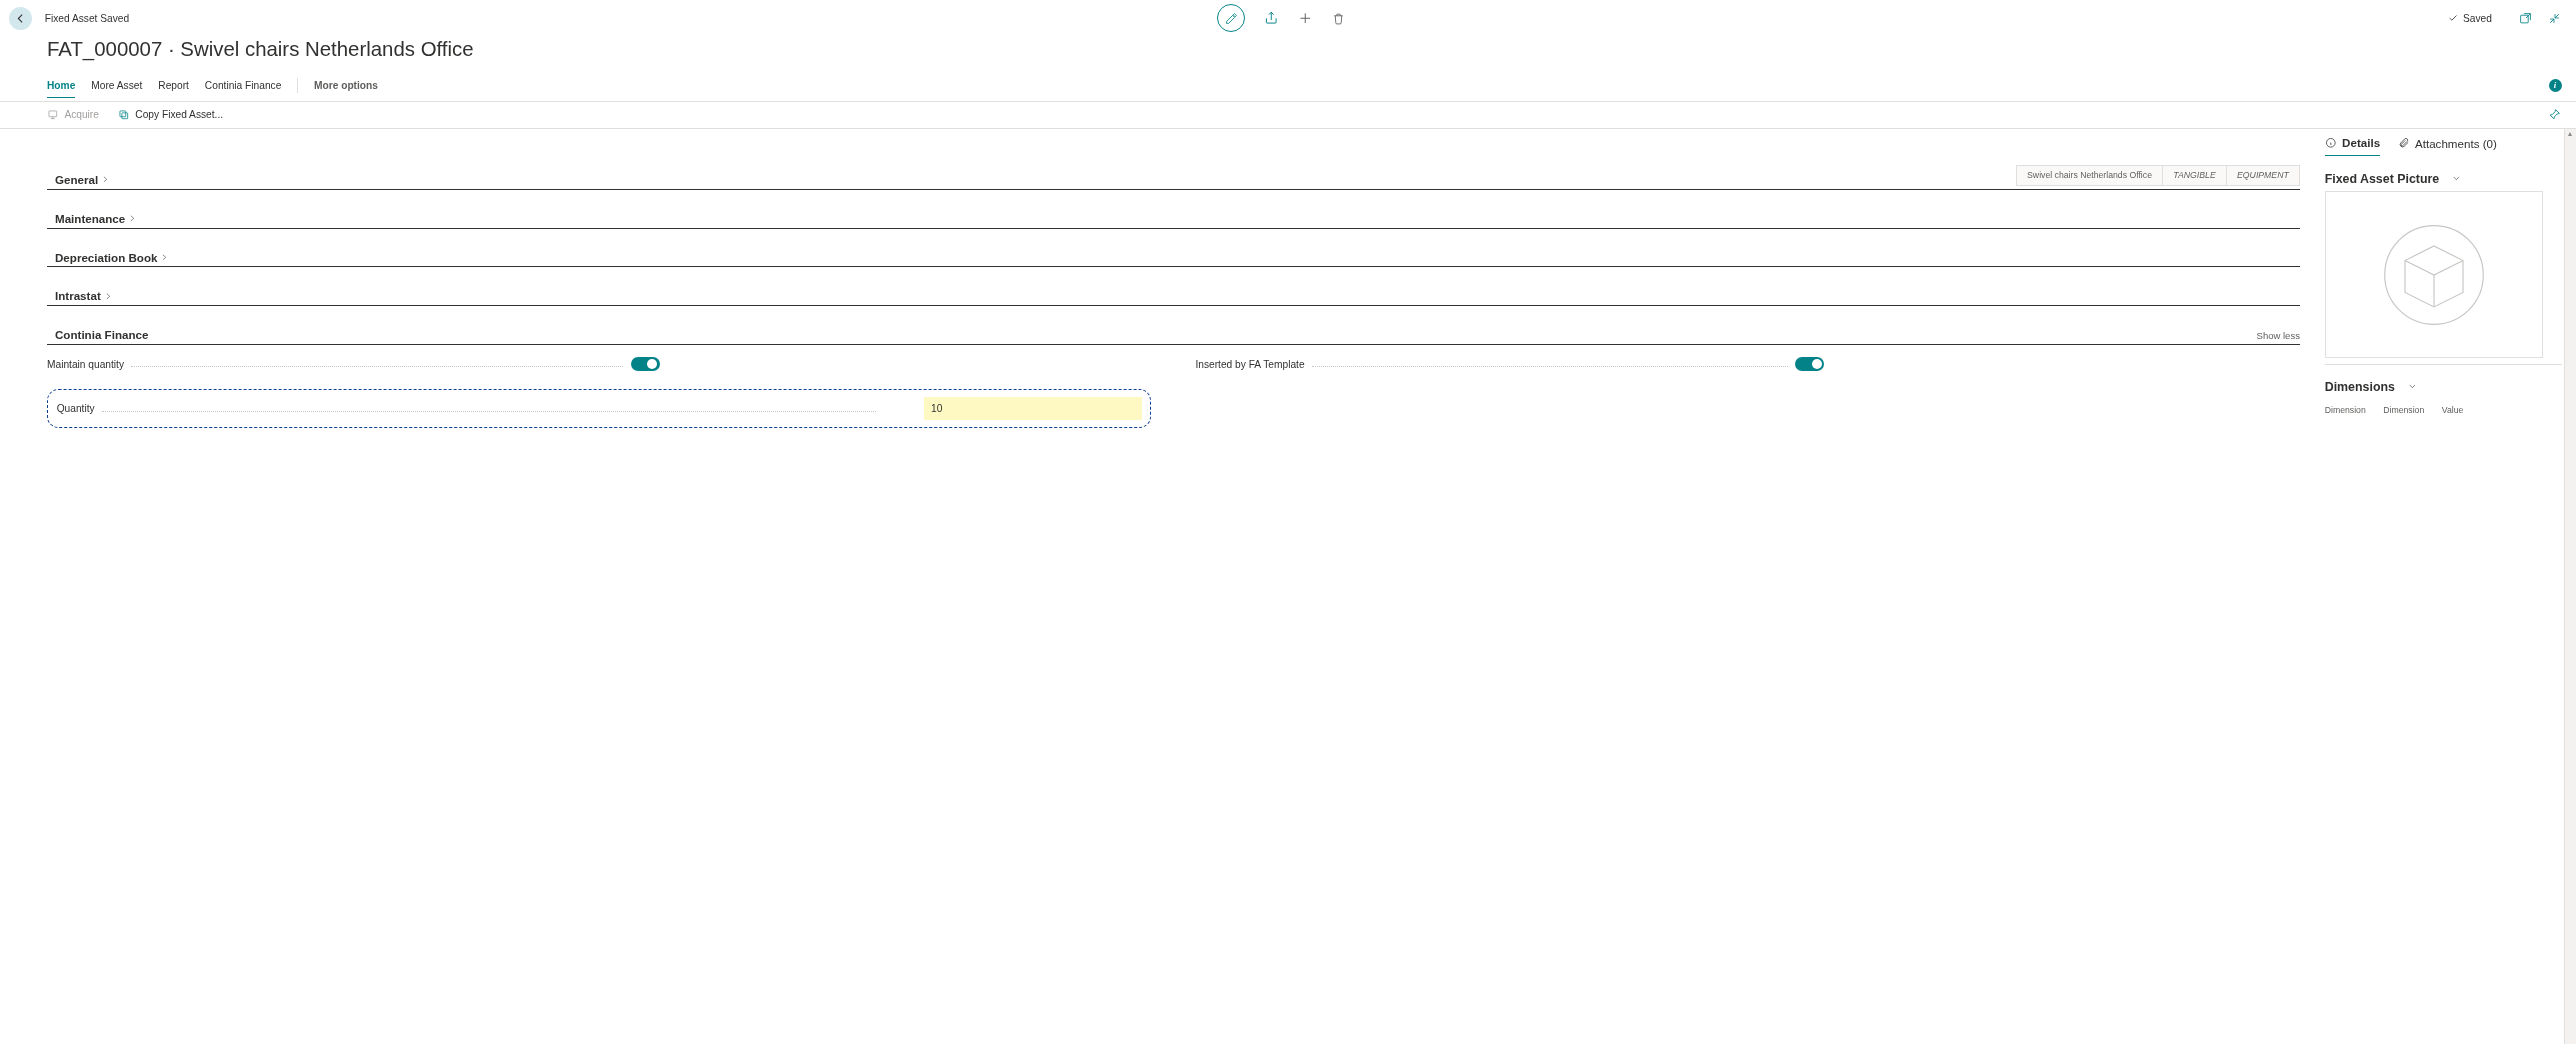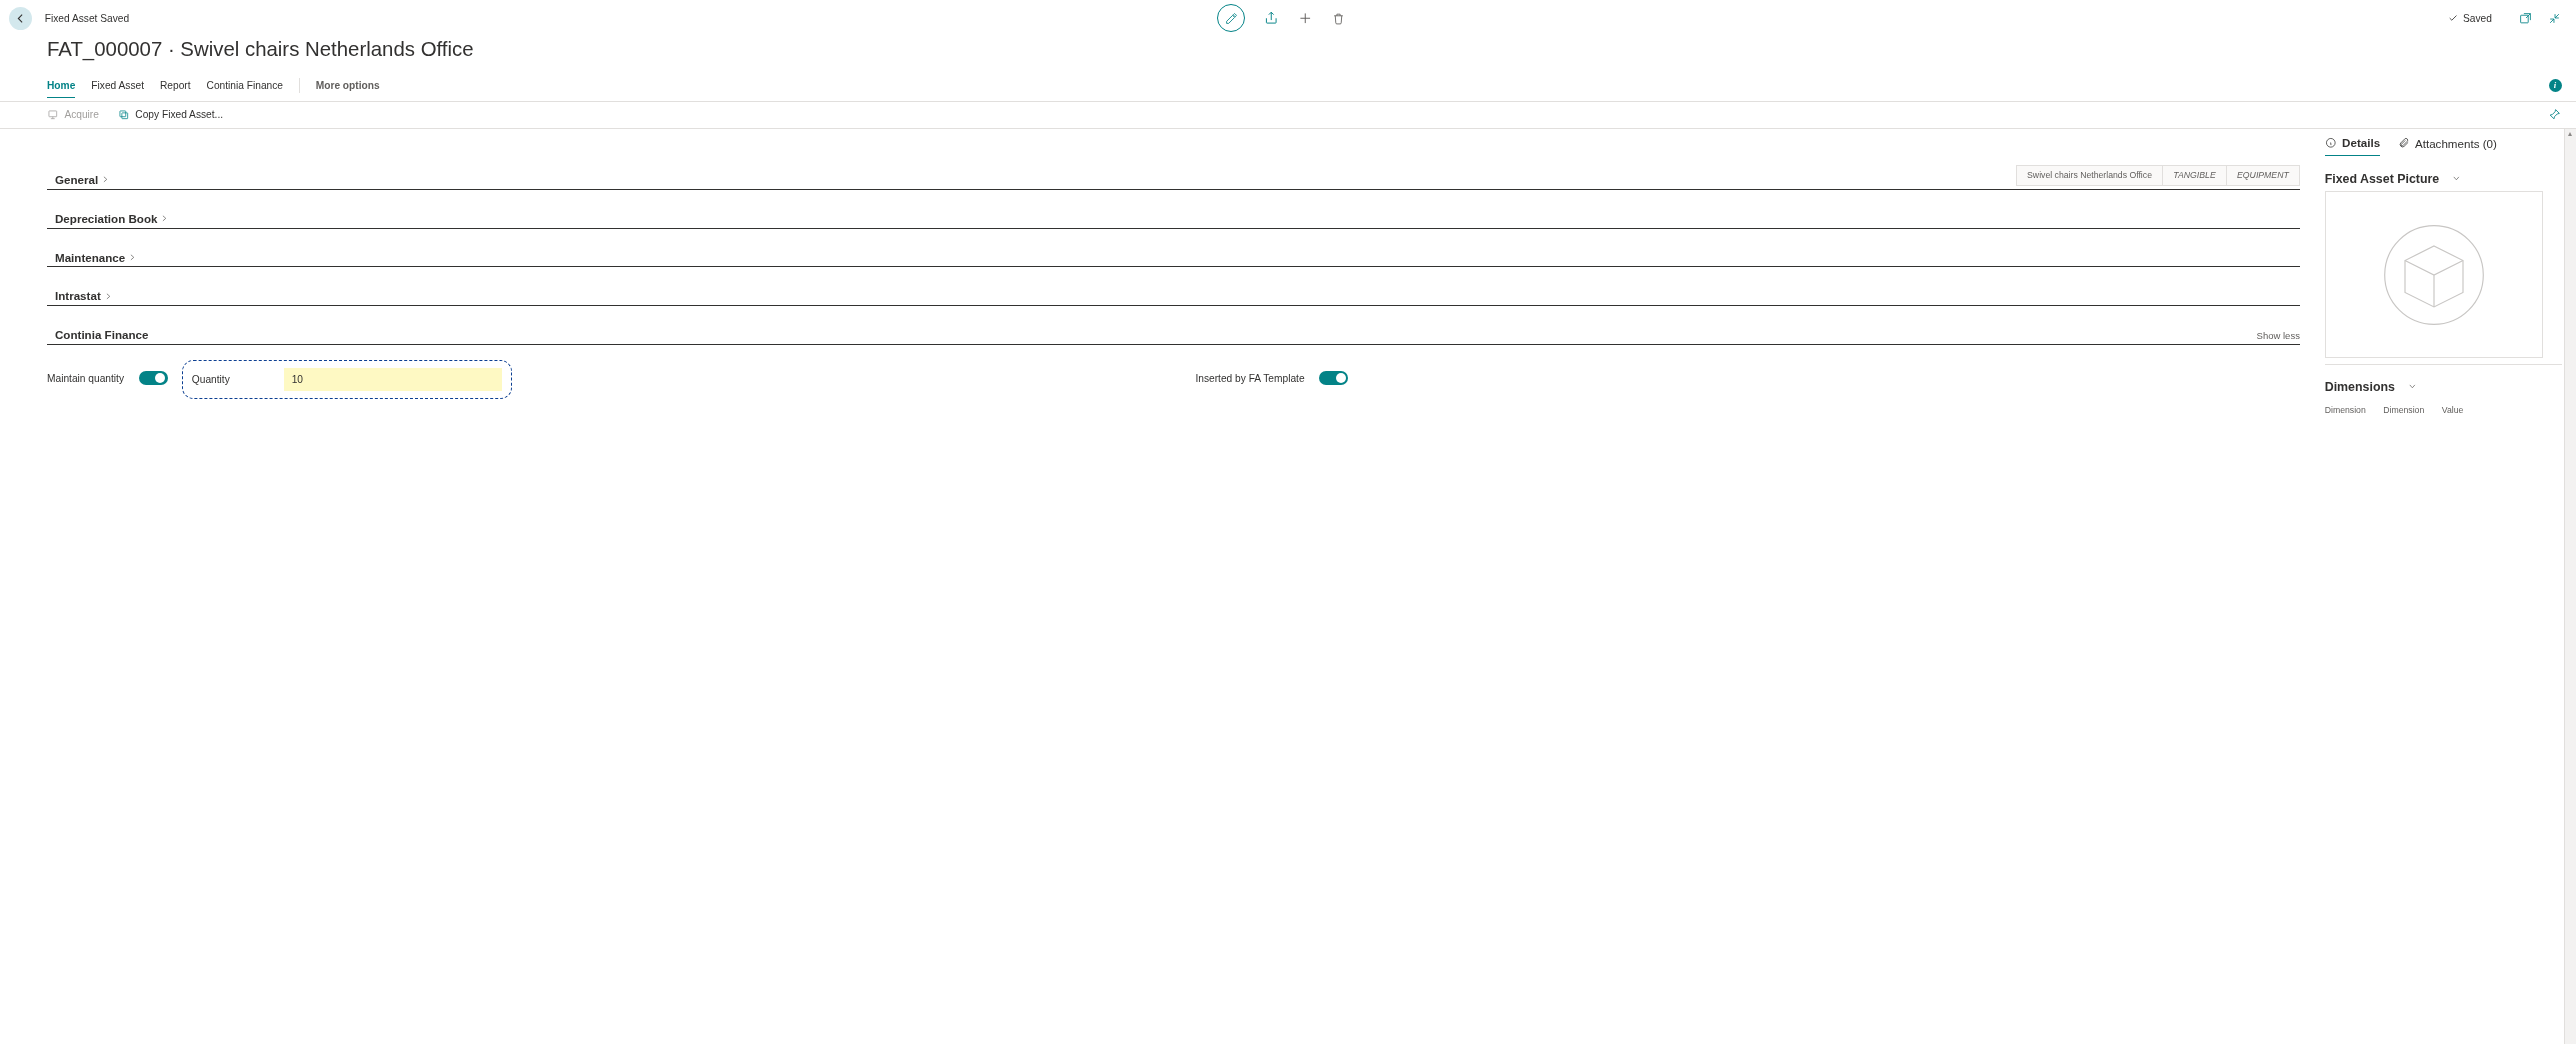--- a/index.html
+++ b/index.html
@@ -77,21 +77,21 @@
   .ft-chevron { color:#605e5c; }
   .ft-summary { margin-left:auto; display:flex; }
   .ft-summary .chip {
     font-size:8.7px; color:#605e5c; padding:4.4px 10.2px;
     border:0.7px solid #e1dfdd; background:#faf9f8;margin-top:23px;
   }
   .ft-summary .chip + .chip { border-left:none;font-style:italic; }
   .show-less { margin-left:auto; font-size:9.5px; color:#605e5c; cursor:pointer;}
   
   .cf-body { display:flex; gap:44px; padding-top:11.6px;}
-  .cf-col { flex:1; display:flex; flex-direction:row; gap:14.5px;}
+  .cf-col { flex:1; display:flex; flex-direction:column; gap:14.5px;}
   .field-row { display:flex; align-items:center; }
   .field-label { font-size:10.2px; color:#323130; white-space:nowrap; }
   .dots { flex:1; border-bottom:1.5px dotted #c8c6c4; margin:0 7.3px; height:0; position:relative; top:2.9px;}
   .toggle {
     width:29px; height:14.5px; border-radius:7.3px; background:#038387; position:relative; cursor:pointer;
     flex:0 0 auto;
   }
   .toggle::after{
     content:""; position:absolute; width:10.2px; height:10.2px; background:#fff; border-radius:50%;
     top:2.2px; right:2.2px;
@@ -181,21 +181,21 @@
       </div>
     </div>
   </div>
 
   <div class="title-block">
     <h1 class="page-title">FAT_000007 · Swivel chairs Netherlands Office</h1>
   </div>
 
   <div class="action-tabs">
     <span class="action-tab active">Home</span>
-    <span class="action-tab">Fixed Asset</span>
+    <span class="action-tab">More Asset</span>
     <span class="action-tab">Report</span>
     <span class="action-tab">Continia Finance</span>
     <span class="tab-sep"></span>
     <span class="action-tab muted">More options</span>
     <span class="info-badge">i</span>
   </div>
 
   <div class="secondary-actions">
     <div class="sa-item disabled">
       <svg width="11.6" height="11.6" viewBox="0 0 24 24" fill="none" stroke="#a19f9d" stroke-width="1.6">
@@ -233,32 +233,32 @@
             <span class="chip">Swivel chairs Netherlands Office</span>
             <span class="chip">TANGIBLE</span>
             <span class="chip">EQUIPMENT</span>
           </span>
         </div>
       </div>
 
       <div class="fasttab">
         <div class="ft-head">
           <span class="ft-title">
-            <span>Depreciation Book</span>
+            <span>Maintenance</span>
             <svg class="ft-chevron" width="8.7" height="8.7" viewBox="0 0 24 24" fill="none" stroke="#605e5c" stroke-width="2">
                 <path d="M8 5l8 7-8 7"></path>
               </svg>
           </span>
         </div>
       </div>
 
       <div class="fasttab">
         <div class="ft-head">
           <span class="ft-title">
-            <span>Maintenance</span>
+            <span>Depreciation Book</span>
             <svg class="ft-chevron" width="8.7" height="8.7" viewBox="0 0 24 24" fill="none" stroke="#605e5c" stroke-width="2">
                 <path d="M8 5l8 7-8 7"></path>
               </svg>
           </span>
         </div>
       </div>
 
       <div class="fasttab">
         <div class="ft-head">
           <span class="ft-title">

